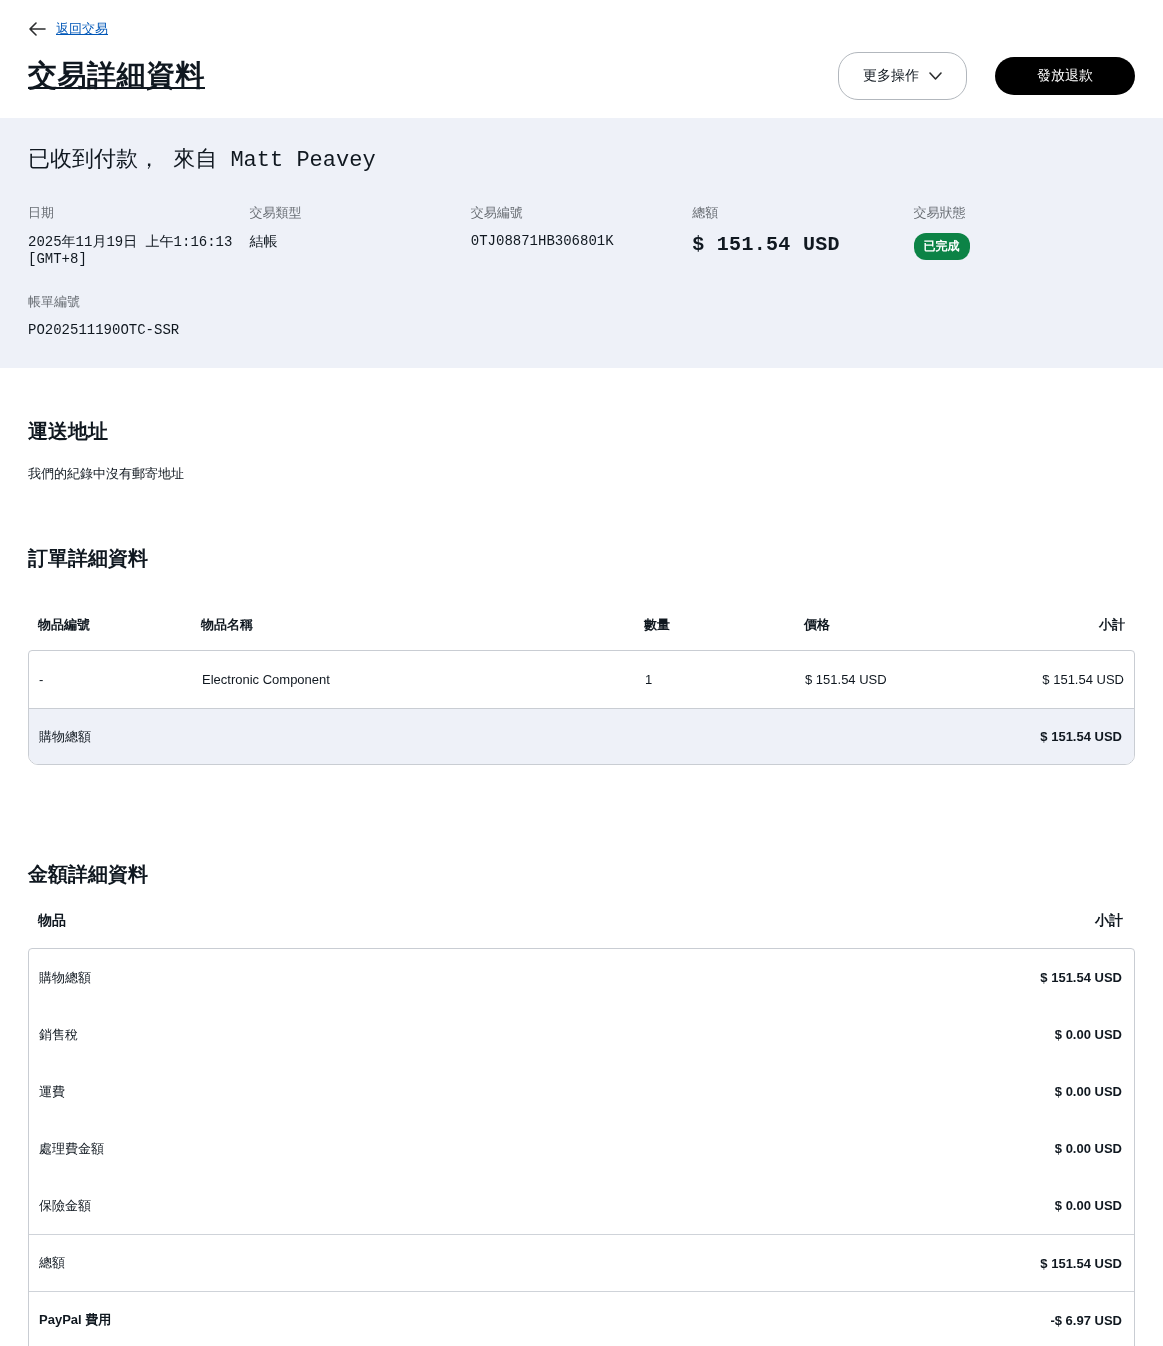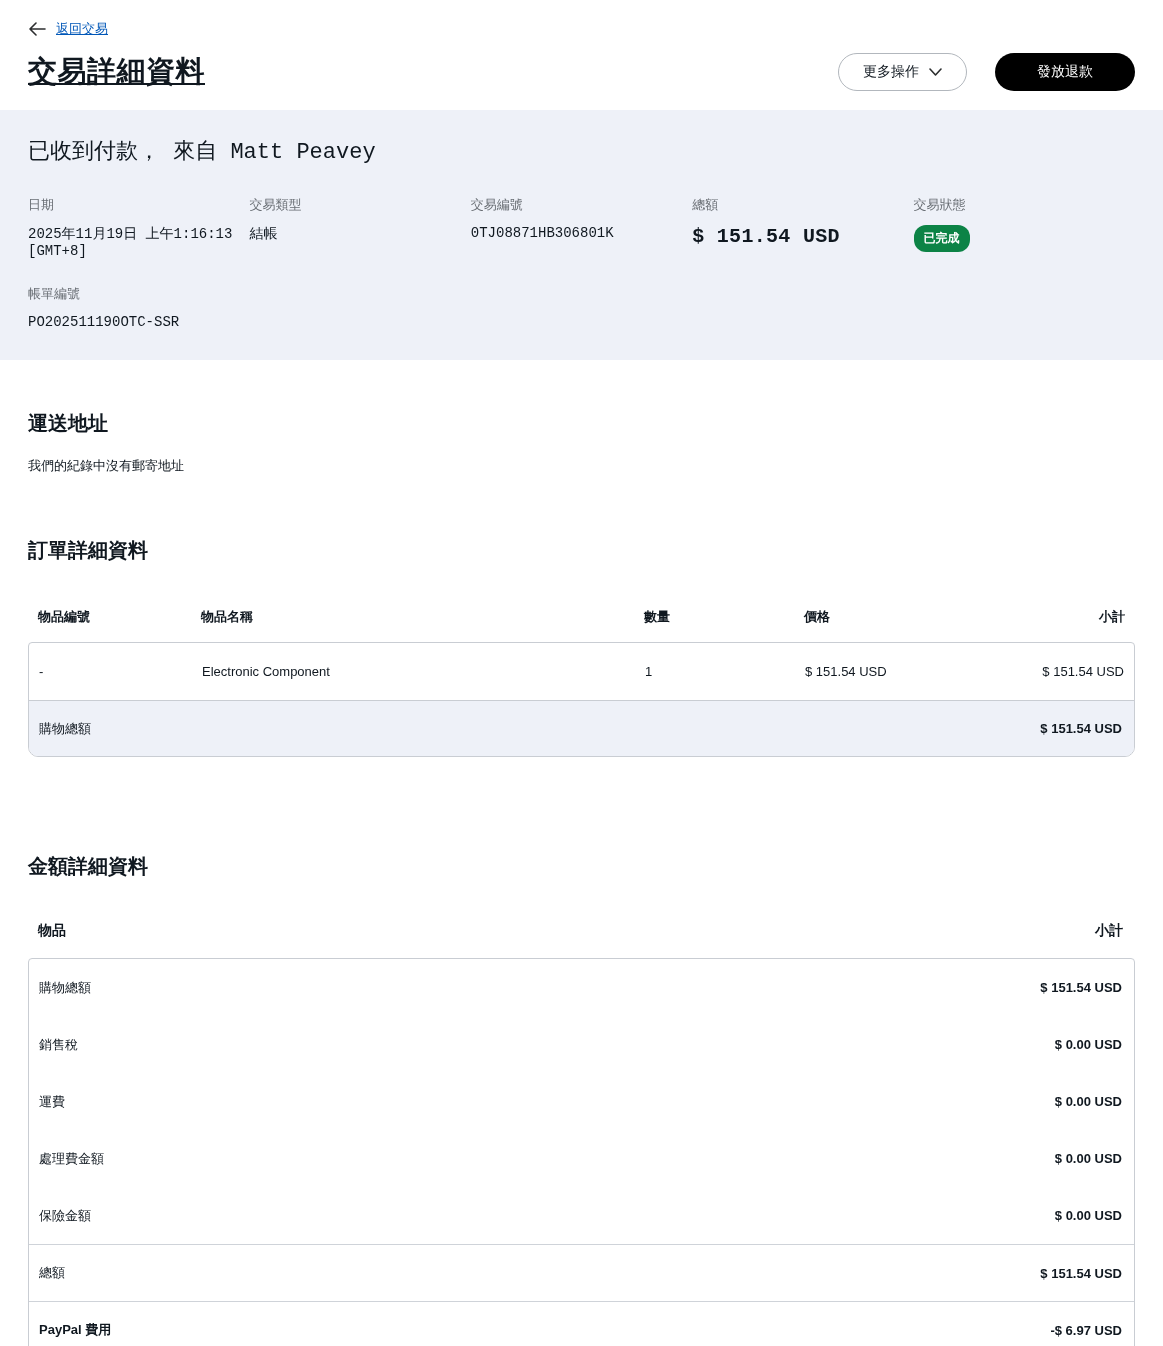--- a/index.html
+++ b/index.html
@@ -16,21 +16,21 @@
   .topbar { padding: 20px 28px 0 28px; }
   .back-row { display: flex; align-items: center; gap: 10px; margin-bottom: 14px; }
   .back-arrow { color: #2c2e2f; display: inline-flex; cursor: pointer; }
   .back-link {
     font-size: 13px; color: #0057b8; text-decoration: underline; cursor: pointer;
   }
   .title-row { display: flex; align-items: center; justify-content: space-between; }
   .page-title { font-size: 29px; font-weight: 600; letter-spacing: 0.5px; text-decoration: underline; }
   .actions { display: flex; align-items: center; gap: 28px; }
   .btn-secondary {
-    height: 38px; padding: 0 24px; background: #ffffff;
+    height: 48px; padding: 0 24px; background: #ffffff;
     border: 1px solid #b2b7bd; border-radius: 20px;
     font-size: 14px; font-weight: 500; color: #101820;
     display: inline-flex; align-items: center; gap: 10px; cursor: pointer;
     font-family: inherit;
   }
   .btn-primary {
     height: 38px; padding: 0 42px; background: #000000; color: #ffffff;
     border: none; border-radius: 20px; font-size: 14px; font-weight: 500;
     cursor: pointer; font-family: inherit;
   }
@@ -75,21 +75,21 @@
     height: 56px; padding: 0 12px 0 10px; background: #eef1f8;
     border-top: 1px solid #c9cdd3; border-radius: 0 0 9px 9px;
     font-size: 13px;
   }
   .order-footer .value { font-weight: 700; }
 
   
   .amount-section .section-heading { margin-top: 96px; }
   .amount-header-row {
     display: flex; justify-content: space-between; align-items: center;
-    margin: 42px 12px 18px 10px; font-size: 14px; font-weight: 600;
+    margin: 24px 12px 18px 10px; font-size: 14px; font-weight: 600;
   }
   .amount-box { border: 1px solid #c9cdd3; border-radius: 4px 4px 10px 10px; }
   .amount-row {
     display: flex; justify-content: space-between; align-items: center;
     height: 57px; padding: 0 12px 0 10px; font-size: 13px;
   }
   .amount-row .value { font-weight: 600; }
   .amount-row.divided { border-top: 1px solid #cfd3d9; }
   .amount-row.bold-label .label { font-weight: 700; }
   .amount-row.bold-value .value { font-weight: 700; }

